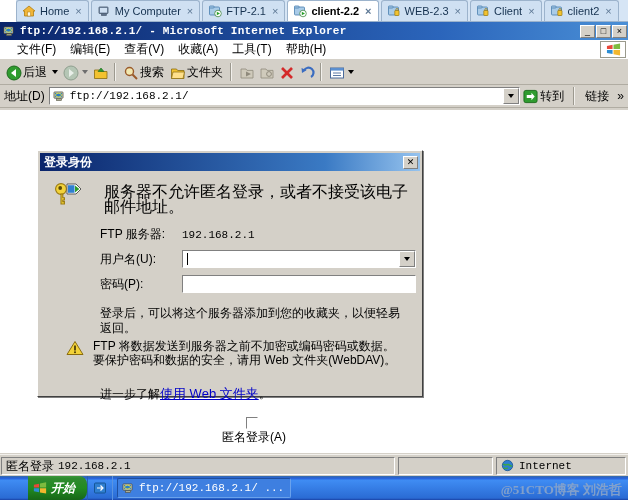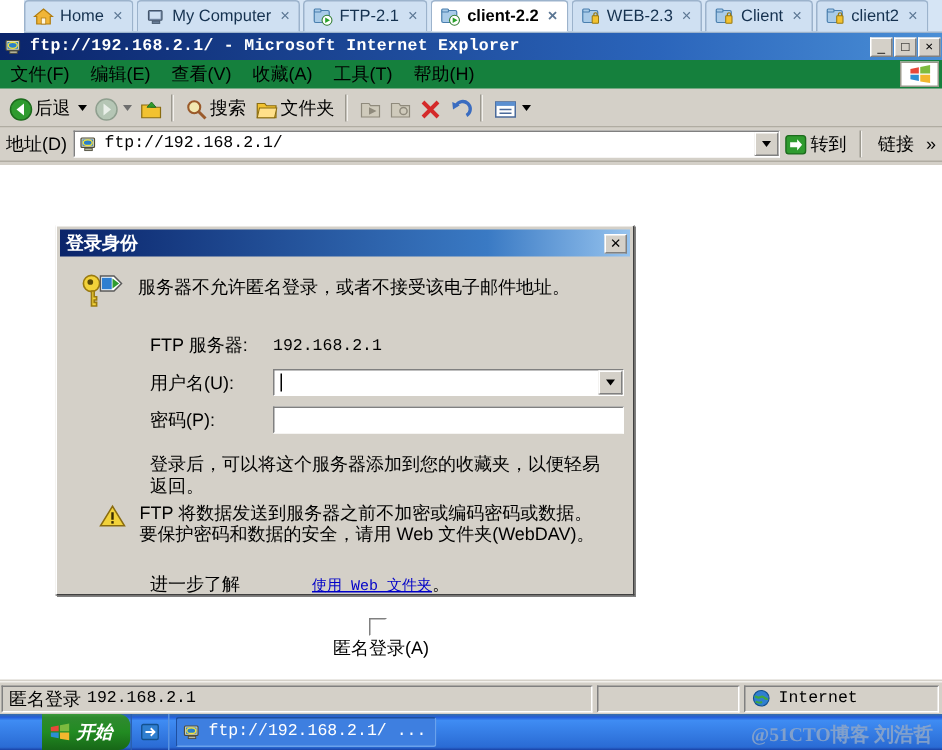--- a/index.html
+++ b/index.html
@@ -80,24 +80,24 @@
     background: #d4d0c8;
     border: 1px solid; border-color: #fff #808080 #808080 #fff;
     display: flex; align-items: center; justify-content: center;
     font-size: 9px; line-height: 9px; color: #000;
     font-family: "Liberation Sans", sans-serif;
     box-sizing: border-box;
   }
 
   .ie-menubar {
     height: 19px;
-    background: #15803d;
+    background: #ffffff;
     border-bottom: 1px solid #d4d0c8;
     display: flex; align-items: center;
-    padding-left: 0;
+    padding-left: 10px;
     position: relative;
   }
   .menuitem {
     font-size: 12px; color: #000; padding: 2px 7px;
     white-space: nowrap;
     font-family: "Liberation Sans", sans-serif;
   }
   .menu-logo {
     position: absolute; right: 2px; top: 1px;
     width: 26px; height: 17px; background: #fff;
@@ -199,21 +199,21 @@
     background: linear-gradient(to right,#0a246a 0%, #3a7ac4 75%, #96c3ee 100%);
     display: flex; align-items: center; padding: 0 2px;
     box-sizing: border-box;
   }
   .dlg-title-text {
     color: #fff; font-size: 12px; font-weight: bold; margin-left: 2px;
     flex: 1 1 auto;
   }
   .dlg-body { padding: 10px 14px 0 14px; position: relative; }
   .dlg-row1 { display: flex; gap: 10px; align-items: flex-start; }
-  .dlg-msg { font-size: 12px; color: #000; line-height: 15px; padding-top: 3px; }
+  .dlg-msg { font-size: 16px; color: #000; line-height: 15px; padding-top: 3px; margin-left: 12px; }
 
   .fieldgrid {
     margin-top: 12px; margin-left: 48px;
     display: grid; grid-template-columns: 82px 1fr;
     row-gap: 7px; align-items: center;
   }
   .flabel { font-size: 12px; color: #000; white-space: nowrap; }
   .fvalue { font-family: "Liberation Mono", monospace; font-size: 11px; }
   .finput {
     height: 18px; background: #fff;
@@ -224,21 +224,21 @@
   .finput .caretbar {
     width: 1px; height: 12px; background: #000; margin-left: 4px;
   }
 
   .note1 { margin: 13px 0 0 48px; font-size: 12px; line-height: 15px; }
   .warnrow {
     margin: 3px 0 0 14px; display: flex; gap: 9px; align-items: flex-start;
   }
   .warntext { font-size: 12px; line-height: 14px; width: 310px; }
   .learnmore { margin: 18px 0 0 48px; font-size: 12px; }
-  .link { color: #0000c8; text-decoration: underline; font-family: Liberation Mono, monospace; font-size: 10px; margin-left: 48px; }
+  .link { color: #0000c8; text-decoration: underline; font-family: Liberation Sans, sans-serif; font-size: 13px; }
 
   .checkrow { margin: 14px 0 0 48px; display: flex; align-items: center; flex-direction: column; }
   .cbox {
     width: 12px; height: 12px; background: #fff;
     border: 1px solid; border-color: #808080 #fff #fff #808080;
     box-sizing: border-box; margin-right: 5px; flex: 0 0 12px;
   }
   .ctext { font-size: 12px; white-space: nowrap; }
   .cgap { width: 48px; flex: 0 0 48px; }
 

